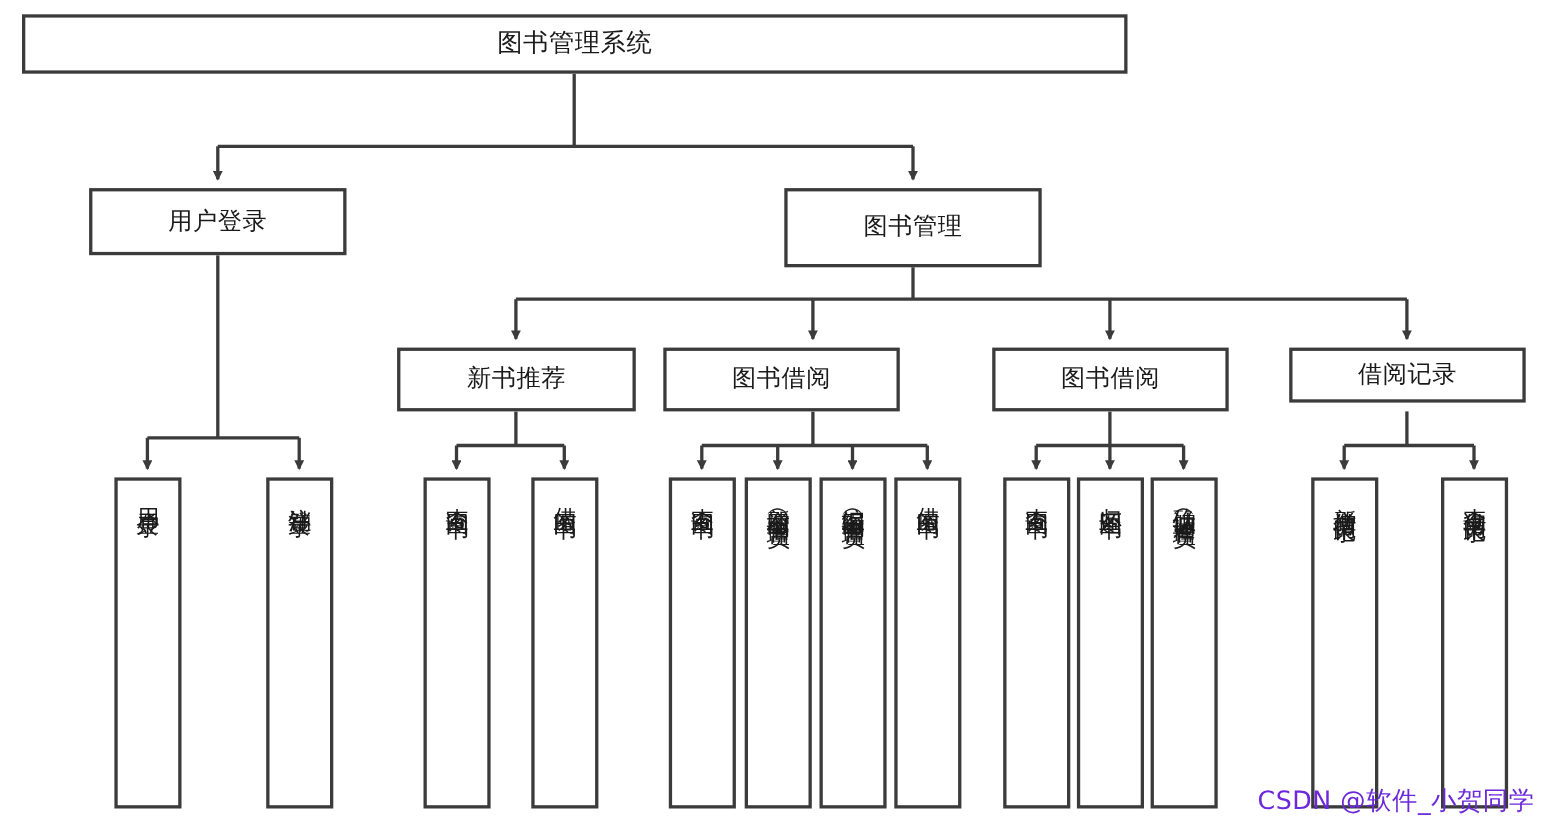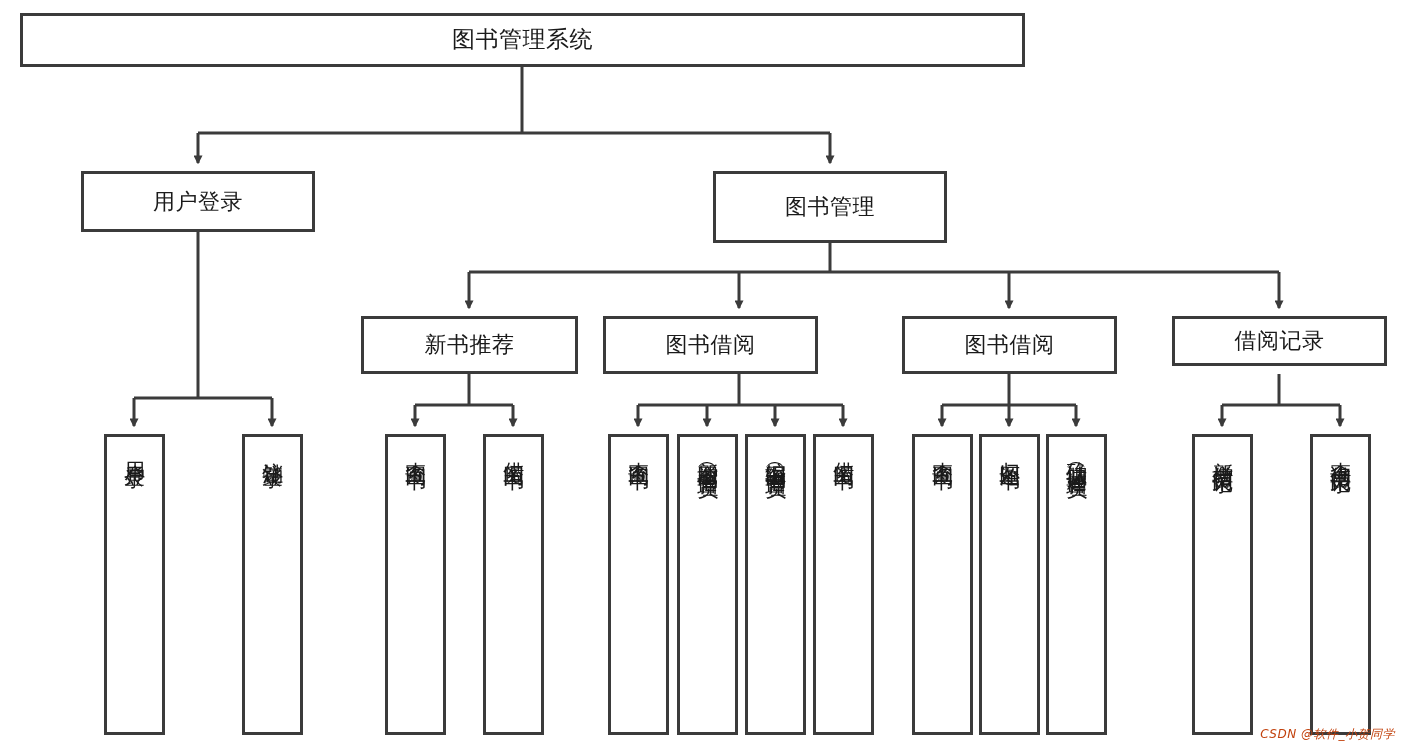--- a/index.html
+++ b/index.html
@@ -59,26 +59,25 @@
     text-orientation: upright;
     font-size: 21px;
     line-height: 1.06;
     letter-spacing: 2.5px;
     white-space: nowrap;
   }
   .watermark {
     position: absolute;
     right: 10px;
     bottom: 4px;
-    font-size: 12px;
-    color: #c2410c;
+    font-size: 23px;
+    color: #6d28d9;
     letter-spacing: 0.5px;
     z-index: 3;
     white-space: nowrap;
-    font-style: italic;
   }
 </style>
 </head>
 <body>
 
 <div id="canvas">
 
   <svg class="wires" viewBox="0 0 1405 747" xmlns="http://www.w3.org/2000/svg">
     <defs>
       <marker id="arrow" markerWidth="9" markerHeight="9" refX="4.5" refY="7.6" orient="0" markerUnits="userSpaceOnUse">

